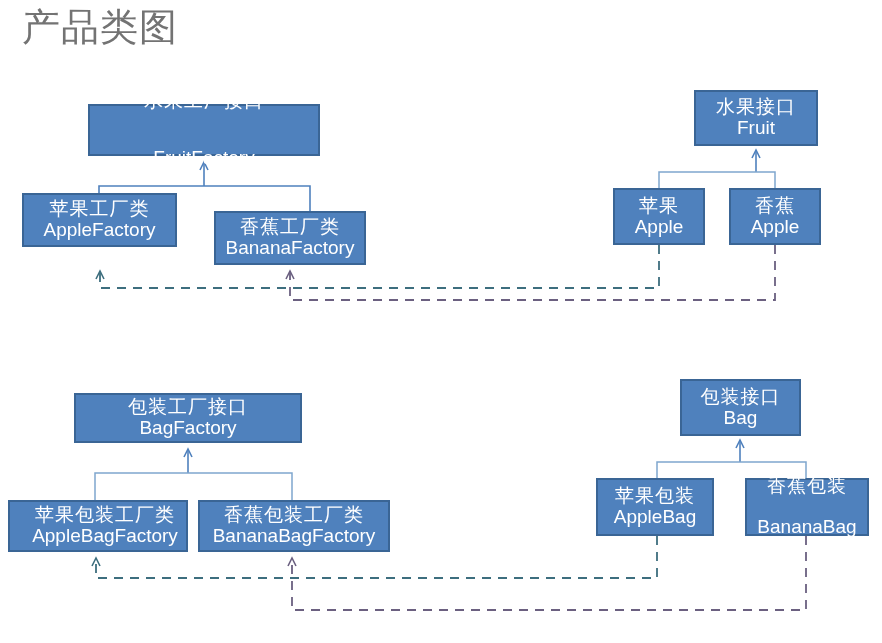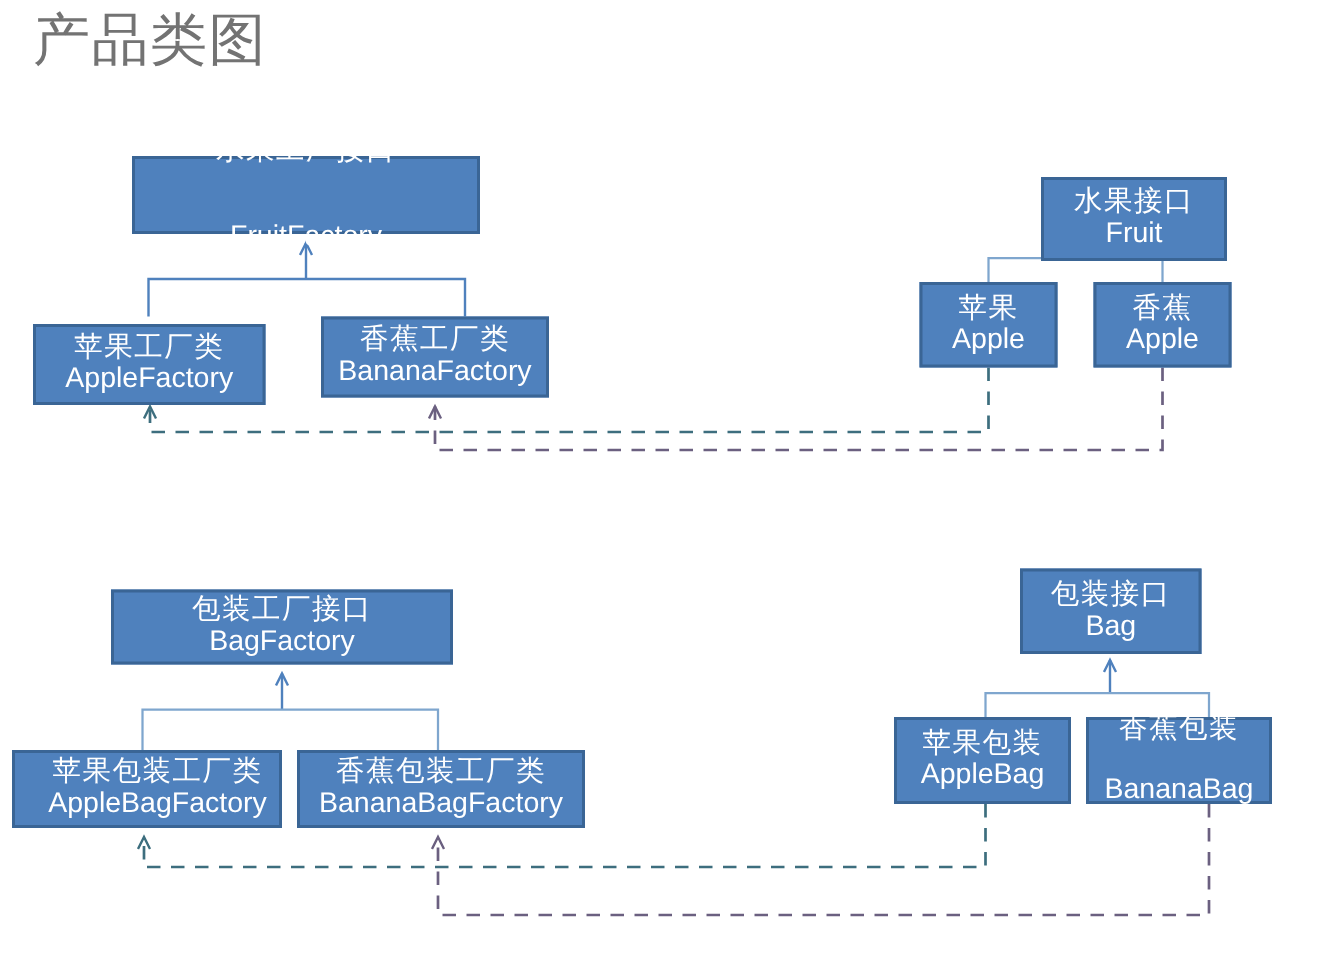--- a/index.html
+++ b/index.html
@@ -119,31 +119,31 @@
     <g>
       <path d="M806,536 L806,610 L292,610 L292,558" stroke="#6B6080" stroke-width="1.8" fill="none" stroke-dasharray="9 7" marker-end="url(#arrow-purple)"></path>
     </g>
   </svg>
 
   <div class="uml-box" style="left:88px; top:104px; width:232px; height:52px;gap:36px;">
     <span class="cn">水果工厂接口</span>
     <span class="en">FruitFactory</span>
   </div>
 
-  <div class="uml-box" style="left:22px; top:216px; width:155px; height:54px;">
+  <div class="uml-box" style="left:22px; top:193px; width:155px; height:54px;">
     <span class="cn">苹果工厂类</span>
     <span class="en">AppleFactory</span>
   </div>
 
   <div class="uml-box" style="left:214px; top:211px; width:152px; height:54px;">
     <span class="cn">香蕉工厂类</span>
     <span class="en">BananaFactory</span>
   </div>
 
-  <div class="uml-box" style="left:694px; top:90px; width:124px; height:56px;margin-top:28px;">
+  <div class="uml-box" style="left:694px; top:90px; width:124px; height:56px;">
     <span class="cn">水果接口</span>
     <span class="en">Fruit</span>
   </div>
 
   <div class="uml-box" style="left:613px; top:188px; width:92px; height:57px;align-items:center;">
     <span class="cn">苹果</span>
     <span class="en">Apple</span>
   </div>
 
   <div class="uml-box" style="left:729px; top:188px; width:92px; height:57px;">
@@ -169,18 +169,18 @@
   <div class="uml-box" style="left:198px; top:500px; width:192px; height:52px;">
     <span class="cn">香蕉包装工厂类</span>
     <span class="en">BananaBagFactory</span>
   </div>
 
   <div class="uml-box" style="left:596px; top:478px; width:118px; height:58px;">
     <span class="cn">苹果包装</span>
     <span class="en">AppleBag</span>
   </div>
 
-  <div class="uml-box" style="left:724px; top:478px; width:124px; height:58px;gap:20px;">
+  <div class="uml-box" style="left:745px; top:478px; width:124px; height:58px;gap:20px;">
     <span class="cn">香蕉包装</span>
     <span class="en">BananaBag</span>
   </div>
 
 </div>
 
 </body></html>

